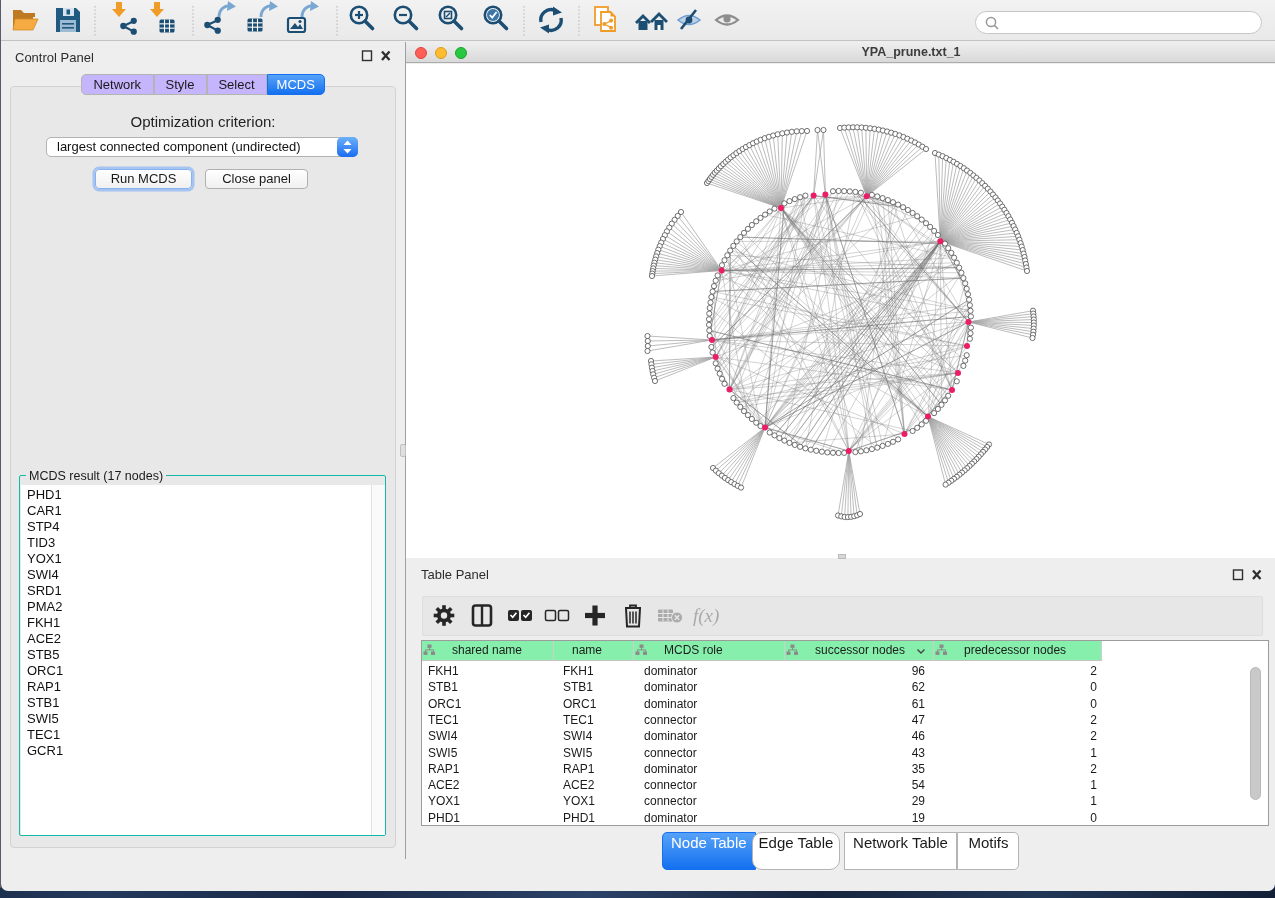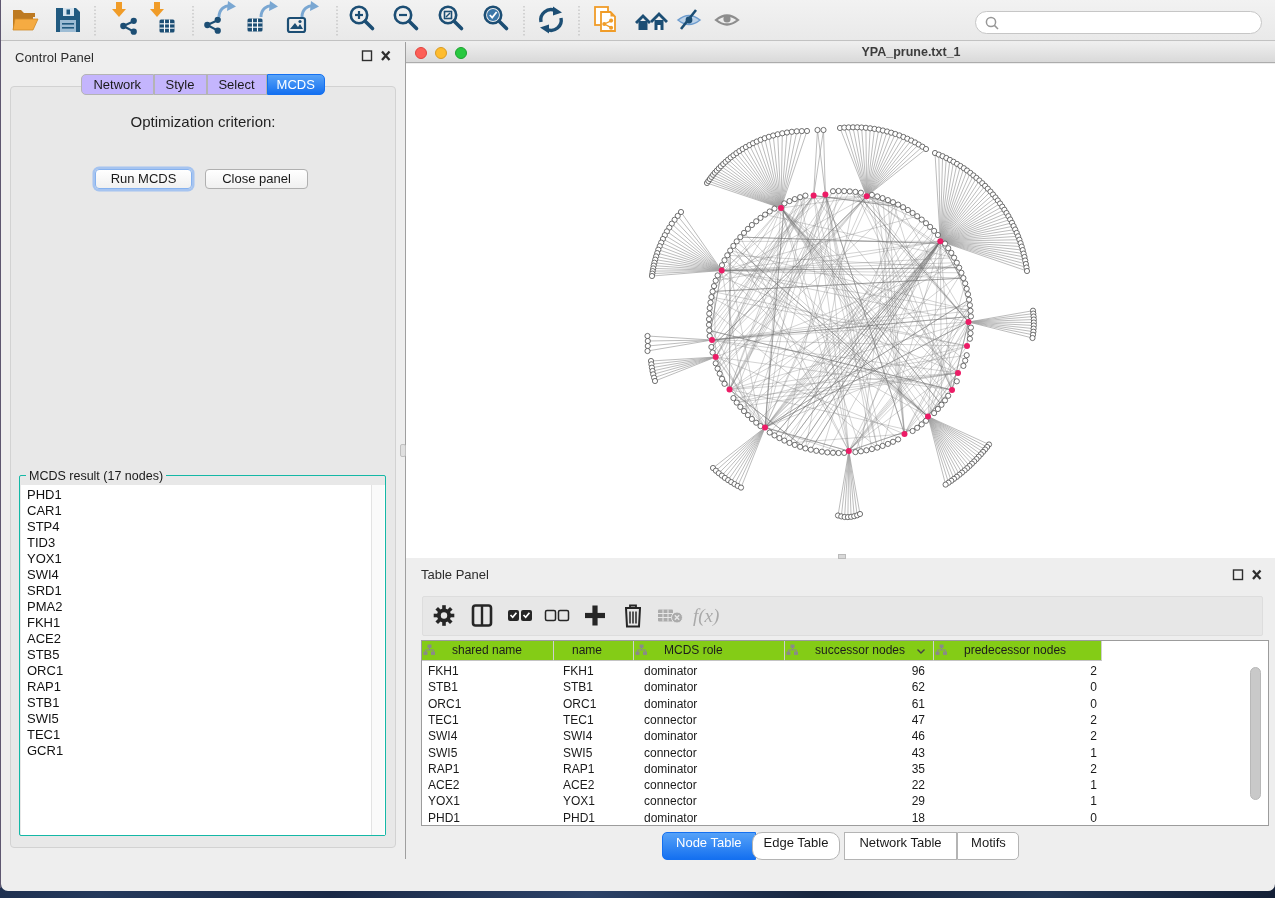--- a/index.html
+++ b/index.html
@@ -30,24 +30,24 @@
 #nettitle{left:405px;top:42px;width:869px;height:21px;background:linear-gradient(#efefef,#d9d9d9);border-bottom:1px solid #acacac}
 #canvas{left:405px;top:64px;width:869px;height:494px;background:#fff}
 #vline{left:404px;top:42px;width:1px;height:817px;background:#9f9f9f}
 #ntext{position:absolute;left:395px;top:3px;width:220px;text-align:center;font-size:12.5px;font-weight:bold;color:#3c3c3c}
 .tl{position:absolute;top:5px;width:12px;height:12px;border-radius:6px}
 
 #tpanel{left:405px;top:559px;width:869px;height:300px;background:#eeeeee}
 #tptitle{position:absolute;left:15px;top:8px;font-size:13px;color:#2d2d2d}
 #ttool{position:absolute;left:16px;top:37px;width:841px;height:40px;background:#e7e7e7;border:1px solid #dddddd;border-radius:2px}
 #ttable{position:absolute;left:15px;top:81px;width:848px;height:186px;background:#fff;border:1px solid #9c9c9c}
-.hcell{position:absolute;top:0;height:20px;background:#84cc16;border-right:1px solid #cfcfcf;border-bottom:1px solid #c4c4c4;font-size:12px;line-height:19px;color:#1c1c1c}
+.hcell{position:absolute;top:0;height:20px;background:#86efac;border-right:1px solid #cfcfcf;border-bottom:1px solid #c4c4c4;font-size:12px;line-height:19px;color:#1c1c1c}
 .rowtxt{position:absolute;font-size:12px;line-height:16.3px;white-space:pre}
 #vscroll{position:absolute;right:14px;top:108px;width:11px;height:133px;background:#c9c9c9;border-radius:6px;border:1px solid #b8b8b8}
-.btab{position:absolute;top:273px;height:28px;background:#fff;border:1px solid #b4b4b4;font-size:13px;text-align:center;line-height:20px;color:#1a1a1a}
+.btab{position:absolute;top:273px;height:38px;background:#fff;border:1px solid #b4b4b4;font-size:15px;text-align:center;line-height:20px;color:#1a1a1a}
 .btab.on{background:linear-gradient(#56a2f8,#1470f0);color:#fff;border-color:#1470f0}
 
 #status{left:0;top:859px;width:1274px;height:32px;background:linear-gradient(#f3f3f3,#e8e8e8);border-top:1px solid #bdbdbd}
 #listbtn{position:absolute;left:12px;top:7px;width:26px;height:19px;background:#f4f4f4;border:1px solid #a8a8a8}
 #membtn{position:absolute;left:1190px;top:5px;width:73px;height:23px;background:#f5f5f5;border:1px solid #a6a6a6;font-size:12px;line-height:21px;text-align:right;padding-right:7px;color:#1a1a1a}
 #memdot{position:absolute;left:8px;top:5.5px;width:11px;height:11px;border-radius:6px;background:#1f9e35}
 .ico{position:absolute;top:0;left:0}
 
 </style></head><body>
 <div id="deskbg"></div>
@@ -194,20 +194,26 @@
 <svg class="ico" style="left:360px;top:7px" width="40" height="14" viewBox="0 0 40 14">
         <rect x="1.5" y="2" width="9" height="9.5" fill="none" stroke="#2e2e2e" stroke-width="1.4"></rect>
         <path d="M21,2.5 L28.5,11 M28.5,2.5 L21,11" stroke="#2e2e2e" stroke-width="2.3"></path>
       </svg>
 <div id="cpbody"></div>
 <div class="tabseg " style="left:80px;width:72.5px;border-radius:5px 0 0 5px">Network</div>
 <div class="tabseg " style="left:152.5px;width:53px;border-radius:0">Style</div>
 <div class="tabseg " style="left:205.5px;width:60px;border-radius:0">Select</div>
 <div class="tabseg on" style="left:265.5px;width:58.5px;border-radius:0 5px 5px 0">MCDS</div>
 <div id="optlabel">Optimization criterion:</div>
+<div id="combo">largest connected component (undirected)<div id="combobtn">
+          <svg width="21" height="20" viewBox="0 0 21 20" style="position:absolute;left:0;top:0">
+            <path d="M6.5,8 L10.5,3.5 L14.5,8 Z" fill="#fff"></path>
+            <path d="M6.5,12 L10.5,16.5 L14.5,12 Z" fill="#fff"></path>
+          </svg>
+        </div></div>
 <div class="btn" id="runbtn">Run MCDS</div>
 <div class="btn" id="closebtn">Close panel</div>
 <div id="fieldset">
         <div id="legend">MCDS result (17 nodes)</div>
 <div id="mlist">PHD1<br>CAR1<br>STP4<br>TID3<br>YOX1<br>SWI4<br>SRD1<br>PMA2<br>FKH1<br>ACE2<br>STB5<br>ORC1<br>RAP1<br>STB1<br>SWI5<br>TEC1<br>GCR1</div>
 <div id="mscroll"></div>
 </div>
 </div>
 <div id="vline" class="abs"></div>
 <div id="nettitle" class="abs">
@@ -675,30 +681,30 @@
 <div class="rowtxt" style="left:399px;top:185.5px;width:120px;text-align:right">43</div>
 <div class="rowtxt" style="left:571px;top:185.5px;width:120px;text-align:right">1</div>
 <div class="rowtxt" style="left:22px;top:201.8px;width:120px">RAP1</div>
 <div class="rowtxt" style="left:157px;top:201.8px;width:70px">RAP1</div>
 <div class="rowtxt" style="left:238px;top:201.8px;width:130px">dominator</div>
 <div class="rowtxt" style="left:399px;top:201.8px;width:120px;text-align:right">35</div>
 <div class="rowtxt" style="left:571px;top:201.8px;width:120px;text-align:right">2</div>
 <div class="rowtxt" style="left:22px;top:218.1px;width:120px">ACE2</div>
 <div class="rowtxt" style="left:157px;top:218.1px;width:70px">ACE2</div>
 <div class="rowtxt" style="left:238px;top:218.1px;width:130px">connector</div>
-<div class="rowtxt" style="left:399px;top:218.1px;width:120px;text-align:right">22</div>
+<div class="rowtxt" style="left:399px;top:218.1px;width:120px;text-align:right">54</div>
 <div class="rowtxt" style="left:571px;top:218.1px;width:120px;text-align:right">1</div>
 <div class="rowtxt" style="left:22px;top:234.4px;width:120px">YOX1</div>
 <div class="rowtxt" style="left:157px;top:234.4px;width:70px">YOX1</div>
 <div class="rowtxt" style="left:238px;top:234.4px;width:130px">connector</div>
 <div class="rowtxt" style="left:399px;top:234.4px;width:120px;text-align:right">29</div>
 <div class="rowtxt" style="left:571px;top:234.4px;width:120px;text-align:right">1</div>
 <div class="rowtxt" style="left:22px;top:250.7px;width:120px">PHD1</div>
 <div class="rowtxt" style="left:157px;top:250.7px;width:70px">PHD1</div>
 <div class="rowtxt" style="left:238px;top:250.7px;width:130px">dominator</div>
-<div class="rowtxt" style="left:399px;top:250.7px;width:120px;text-align:right">18</div>
+<div class="rowtxt" style="left:399px;top:250.7px;width:120px;text-align:right">19</div>
 <div class="rowtxt" style="left:571px;top:250.7px;width:120px;text-align:right">0</div>
 <div id="vscroll"></div>
 <div class="btab on" style="left:256px;width:93.6px;border-radius:5px 0 0 5px">Node Table</div>
 <div class="btab " style="left:346px;width:88px;border-radius:10px">Edge Table</div>
 <div class="btab " style="left:437.6px;width:113.8px;border-radius:0">Network Table</div>
 <div class="btab " style="left:551.4px;width:62.1px;border-radius:0 5px 5px 0">Motifs</div>
 </div>
 </div>
 </body></html>

